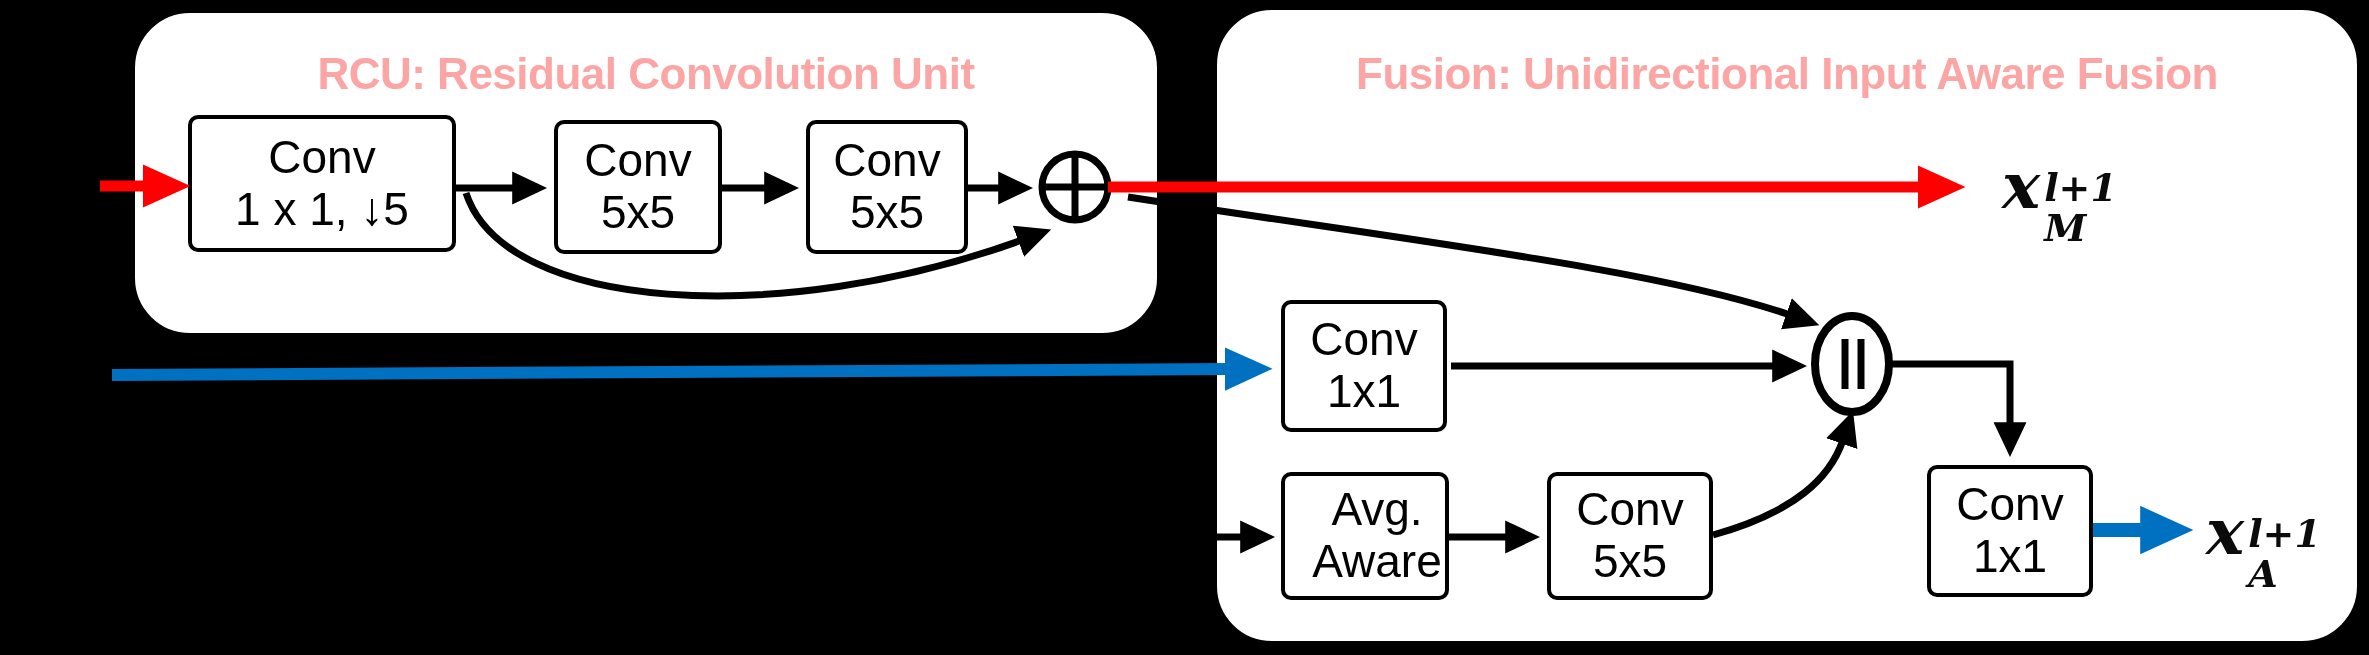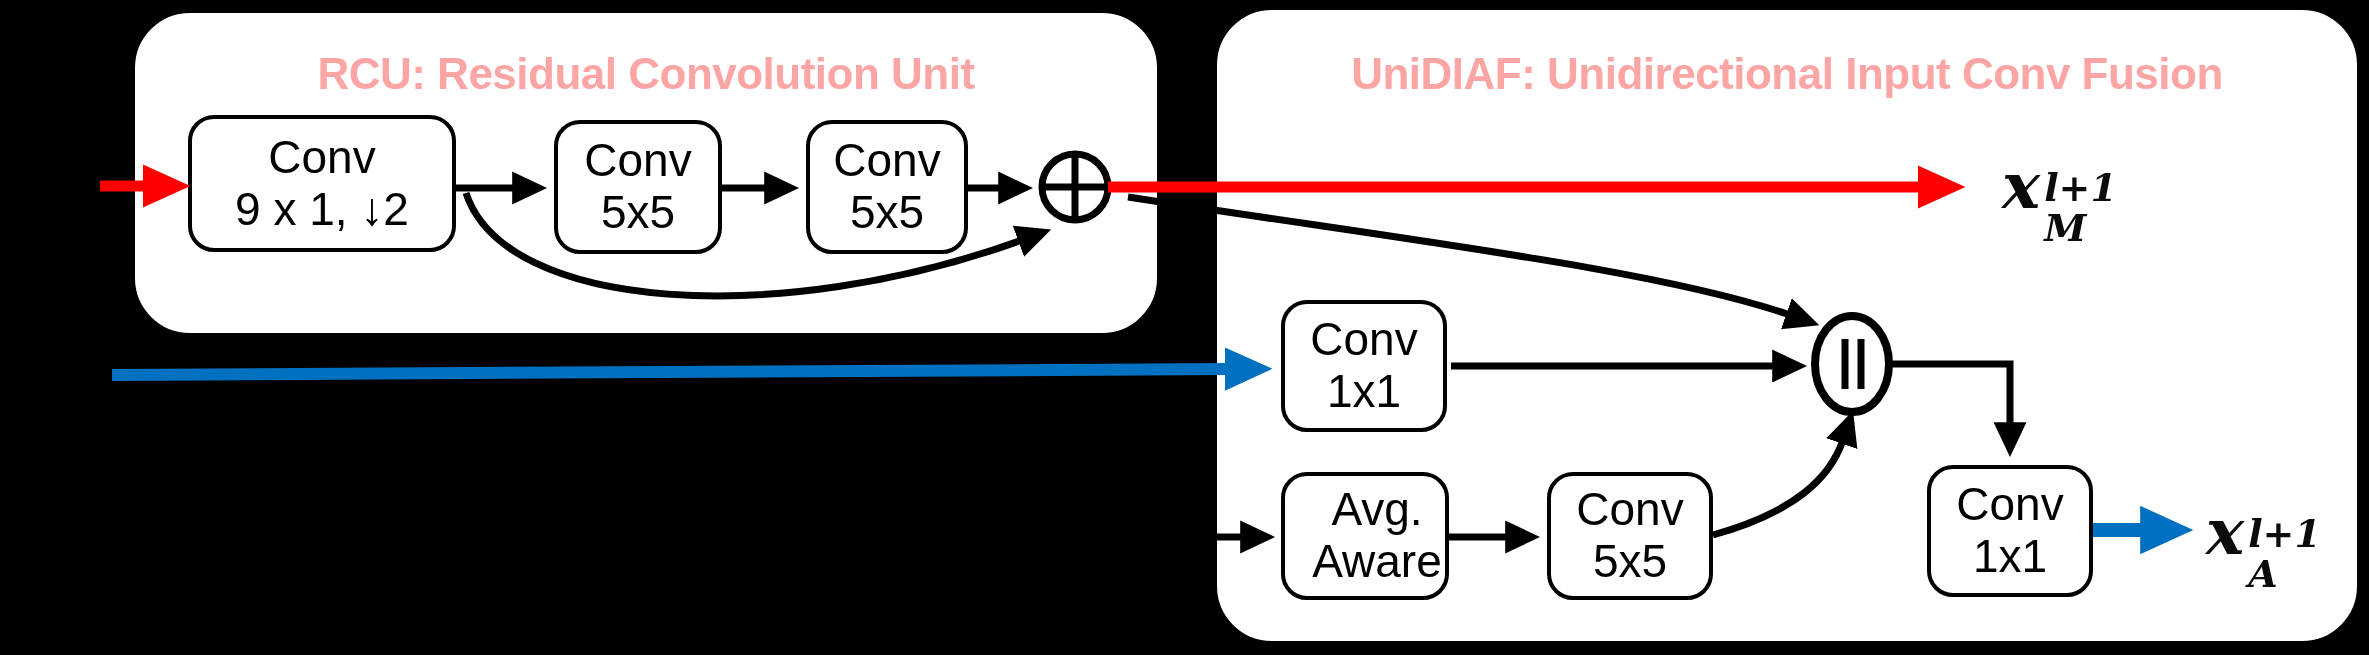--- a/index.html
+++ b/index.html
@@ -9,21 +9,21 @@
   }
   .panel{
     position:absolute;background:#fff;border:5px solid #000;border-radius:60px;
     box-sizing:border-box;z-index:1;
   }
   .panel-title{
     position:absolute;z-index:3;text-align:center;color:#fca5a5;
     font-weight:bold;font-size:44px;line-height:1.1;letter-spacing:-0.5px;
   }
   .block{
-    position:absolute;background:#fff;border:4px solid #000;border-radius:26px;
+    position:absolute;background:#fff;border:4px solid #000;border-radius:10px;
     box-sizing:border-box;z-index:2;display:flex;flex-direction:column;
     align-items:center;justify-content:center;color:#000;
     font-size:46px;line-height:1.13;text-align:center;
   }
   .block span{display:block;white-space:nowrap;}
   svg.overlay{position:absolute;left:0;top:0;z-index:5;pointer-events:none;}
   .mlabel{
     position:absolute;z-index:6;display:flex;align-items:center;color:#0b0b0b;
     font-family:"DejaVu Serif","Liberation Serif",serif;font-style:italic;font-weight:bold;
   }
@@ -34,25 +34,25 @@
 </style>
 </head>
 <body>
 
 <div id="canvas">
 
   <div class="panel" style="left:130px;top:8px;width:1032px;height:330px;"></div>
   <div class="panel-title" style="left:130px;top:50px;width:1032px;">RCU: Residual Convolution Unit</div>
 
   <div class="panel" style="left:1212px;top:5px;width:1150px;height:641px;"></div>
-  <div class="panel-title" style="left:1212px;top:50px;width:1150px;">UniDIAF: Unidirectional Input Conv Fusion</div>
+  <div class="panel-title" style="left:1212px;top:50px;width:1150px;">Fusion: Unidirectional Input Aware Fusion</div>
 
   <div class="block" style="left:188px;top:115px;width:268px;height:137px;">
     <span>Conv</span>
-    <span>9 x 1, ↓2</span>
+    <span>1 x 1, ↓5</span>
   </div>
   <div class="block" style="left:554px;top:120px;width:168px;height:134px;">
     <span>Conv</span>
     <span>5x5</span>
   </div>
   <div class="block" style="left:806px;top:120px;width:162px;height:134px;">
     <span>Conv</span>
     <span>5x5</span>
   </div>
 

